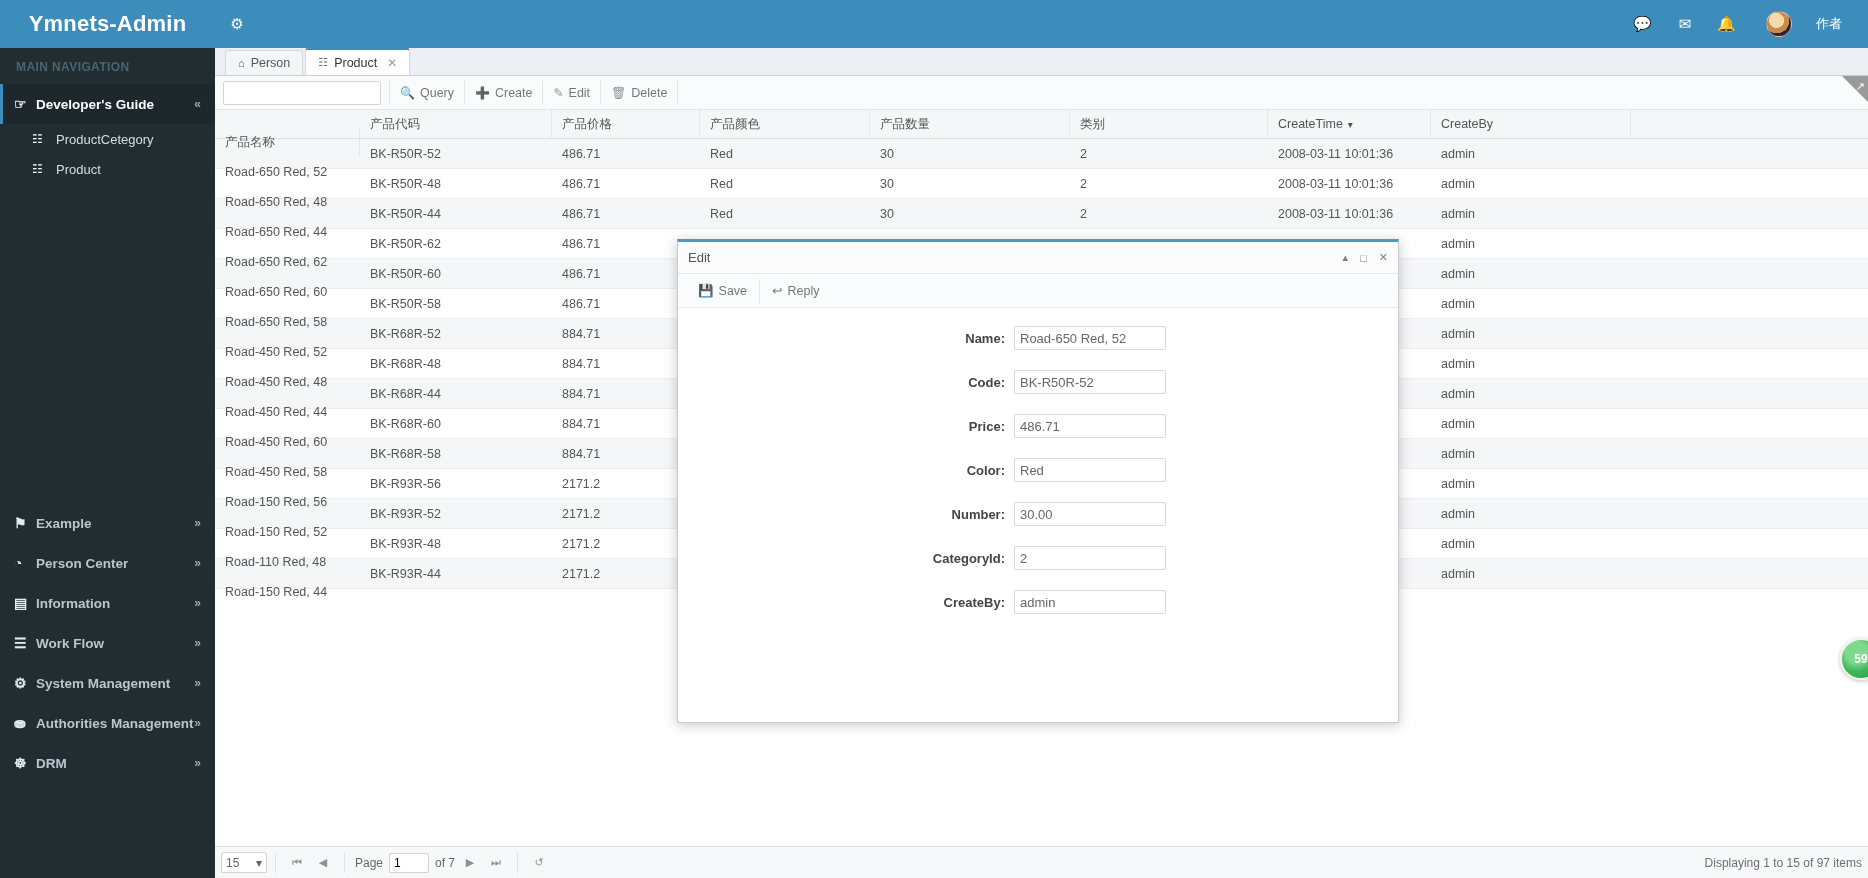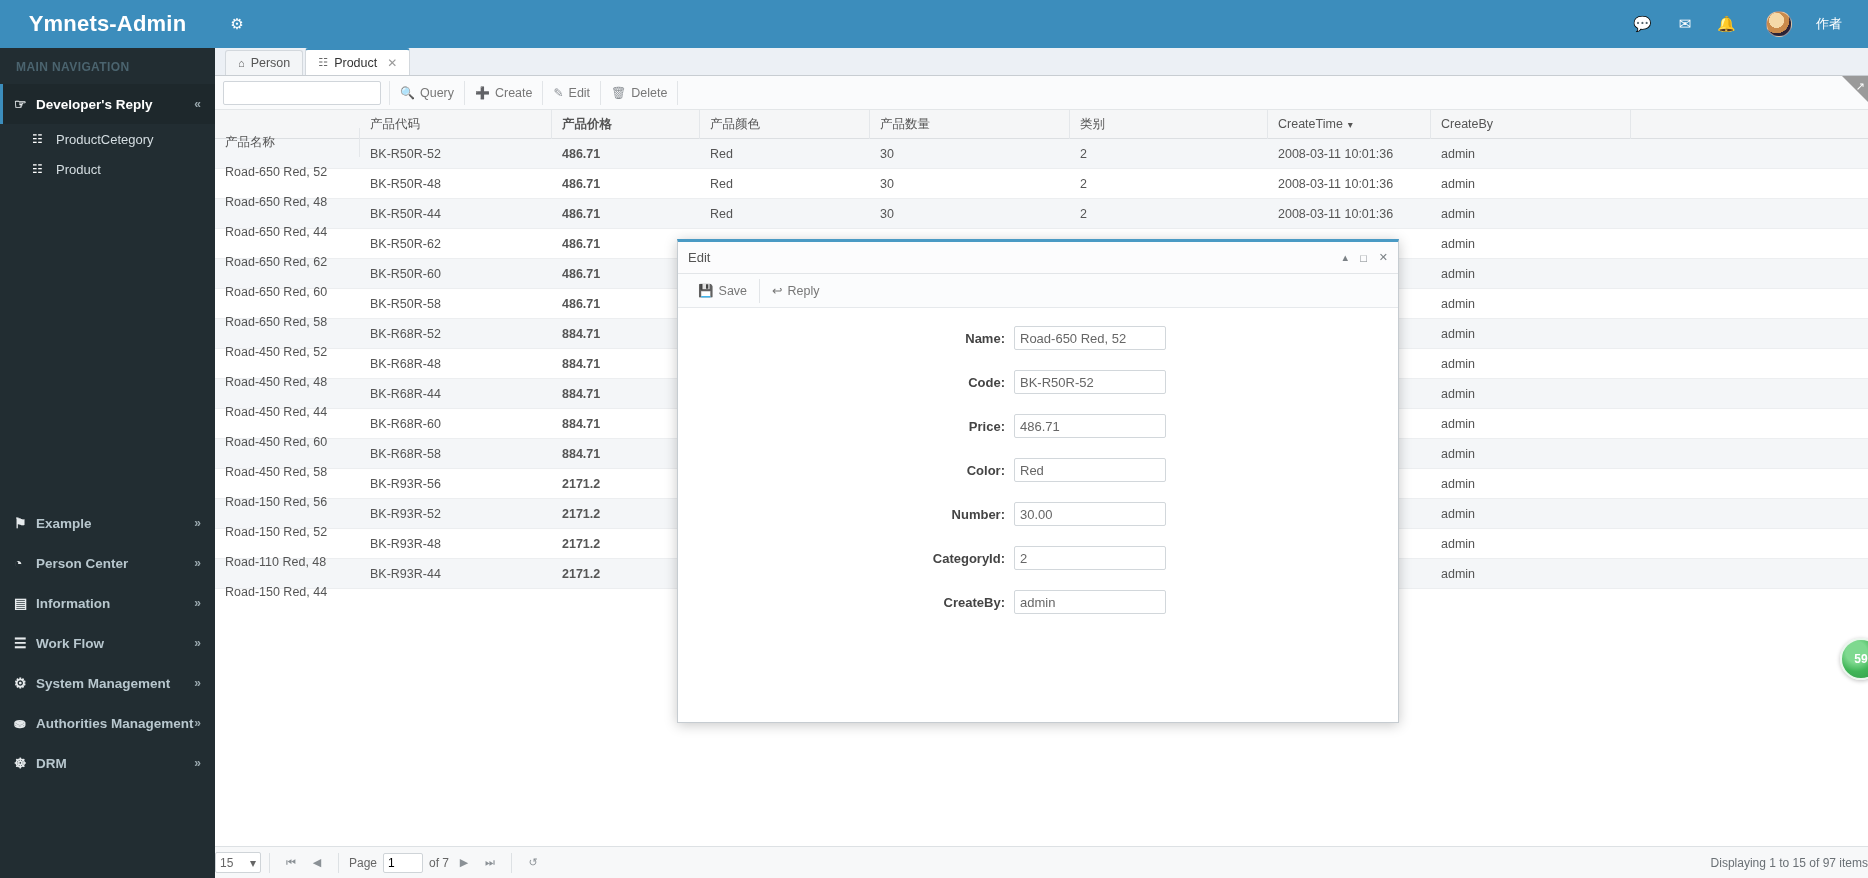--- a/index.html
+++ b/index.html
@@ -141,30 +141,30 @@
     border-right: 1px solid #e4e7ea; overflow: hidden;
     white-space: nowrap; cursor: pointer;
   }
   .grid-body { font-size: 12.5px; color: #555; }
   .grow { display: flex; height: 30px; align-items: center; border-bottom: 1px solid #eceef0; }
   .grow:nth-child(odd) { background: #f4f6f8; }
   .grow:nth-child(even) { background: #fff; }
   .gc { padding: 0 10px; height: 30px; line-height: 30px; overflow: hidden; white-space: nowrap; }
 
   
-  .c0 { width: 145px; margin-top: 36px; } .c1 { width: 192px; } .c2 { width: 148px; font-weight: bold; }
+  .c0 { width: 145px; margin-top: 36px; } .c1 { width: 192px; } .c2 { width: 148px; }
   .c3 { width: 170px; } .c4 { width: 200px; } .c5 { width: 198px; }
   .c6 { width: 163px; } .c7 { width: 200px; }
 
   
   .pager {
     position: absolute; left: 0; bottom: 0;
     width: 1653px; height: 32px;
     background: #f7f8f9; border-top: 1px solid #dde1e4;
-    display: flex; align-items: center; padding: 0 0;
+    display: flex; align-items: center; padding: 0 6px;
     font-size: 12px; color: #666;
   }
   .pg-select {
     display: flex; align-items: center; justify-content: space-between;
     width: 46px; height: 21px; border: 1px solid #cfd4d8;
     background: #fff; border-radius: 2px; padding: 0 4px; cursor: pointer;
   }
   .pg-sep { width: 1px; height: 20px; background: #dde1e4; margin: 0 8px; }
   .pg-btn {
     width: 26px; height: 21px; display: flex;
@@ -247,21 +247,21 @@
 <div class="app">
 
   <div class="sidebar">
     <div class="brand">
       <span>Ymnets-Admin</span>
     </div>
     <div class="nav-header">MAIN NAVIGATION</div>
 
     <div class="nav-item active">
       <span class="ic">☞</span>
-      <span class="lbl">Developer's Reply</span>
+      <span class="lbl">Developer's Guide</span>
       <span class="arrow">«</span>
     </div>
 
     <div id="sub-list">
         <div class="nav-sub">
           <span class="ic">☷</span>
           <span>ProductCetegory</span>
         </div>
         <div class="nav-sub">
           <span class="ic">☷</span>

